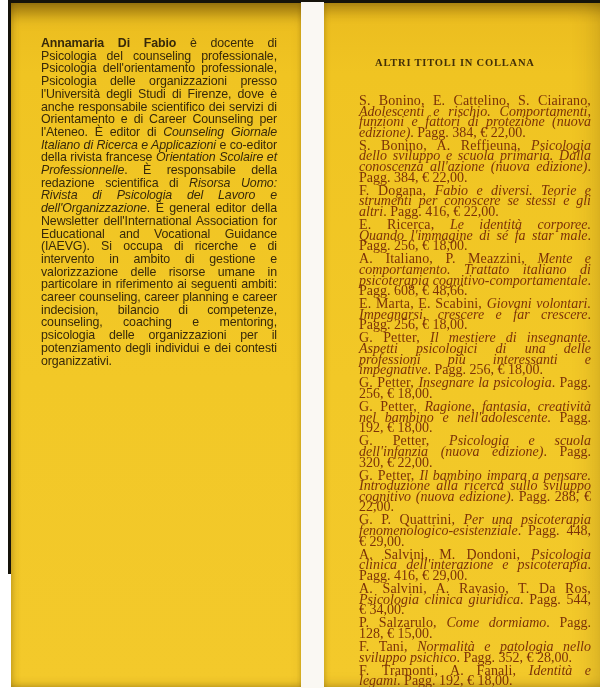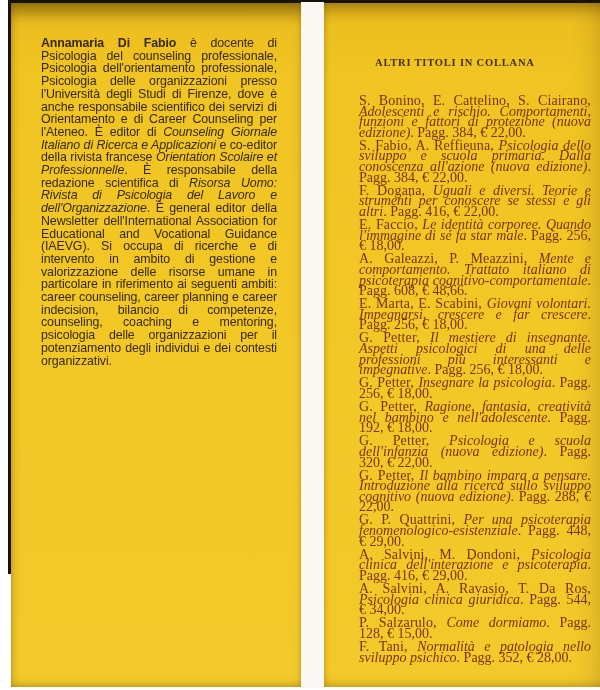--- a/index.html
+++ b/index.html
@@ -69,30 +69,31 @@
   <div class="gap"></div>
 
   <div class="panel panel-left">
     <p class="bio"><b>Annamaria Di Fabio</b><span> è docente di Psicologia del counseling professionale, Psicologia dell'orientamento professionale, Psicologia delle organizzazioni presso l'Università degli Studi di Firenze, dove è anche responsabile scientifico dei servizi di Orientamento e di Career Counseling per l'Ateneo. È editor di </span><i>Counseling Giornale Italiano di Ricerca e Applicazioni</i><span> e co-editor della rivista francese </span><i>Orientation Scolaire et Professionnelle</i><span>. È responsabile della redazione scientifica di </span><i>Risorsa Uomo: Rivista di Psicologia del Lavoro e dell'Organizzazione</i><span>. È general editor della Newsletter dell'International Association for Educational and Vocational Guidance (IAEVG). Si occupa di ricerche e di intervento in ambito di gestione e valorizzazione delle risorse umane in particolare in riferimento ai seguenti ambiti: career counseling, career planning e career indecision, bilancio di competenze, counseling, coaching e mentoring, psicologia delle organizzazioni per il potenziamento degli individui e dei contesti organizzativi.</span></p>
   </div>
 
   <div class="panel panel-right">
     <h2 class="series-header">ALTRI TITOLI IN COLLANA</h2>
     <div class="book-list">
         <p class="book"><span class="authors">S. Bonino, E. Cattelino, S. Ciairano, </span><i>Adolescenti e rischio. Comportamenti, funzioni e fattori di protezione (nuova edizione)</i><span>. Pagg. 384, € 22,00.</span></p>
-        <p class="book"><span class="authors">S. Fabio, A. Reffieuna, </span><i>Psicologia dello sviluppo e scuola primaria. Dalla conoscenza all'azione (nuova edizione)</i><span>. Pagg. 384, € 22,00.</span></p>
-        <p class="book"><span class="authors">F. Dogana, </span><i>Uguali e diversi. Teorie e strumenti per conoscere se stessi e gli altri</i><span>. Pagg. 416, € 22,00.</span></p>
-        <p class="book"><span class="authors">E. Faccio, </span><i>Le identità corporee. Quando l'immagine di sé fa star male</i><span>. Pagg. 256, € 18,00.</span></p>
-        <p class="book"><span class="authors">A. Galeazzi, P. Meazzini, </span><i>Mente e comportamento. Trattato italiano di psicoterapia cognitivo-comportamentale</i><span>. Pagg. 608, € 48,66.</span></p>
+        <p class="book"><span class="authors">S. Bonino, A. Reffieuna, </span><i>Psicologia dello sviluppo e scuola primaria. Dalla conoscenza all'azione (nuova edizione)</i><span>. Pagg. 384, € 22,00.</span></p>
+        <p class="book"><span class="authors">F. Dogana, </span><i>Fabio e diversi. Teorie e strumenti per conoscere se stessi e gli altri</i><span>. Pagg. 416, € 22,00.</span></p>
+        <p class="book"><span class="authors">E. Ricerca, </span><i>Le identità corporee. Quando l'immagine di sé fa star male</i><span>. Pagg. 256, € 18,00.</span></p>
+        <p class="book"><span class="authors">A. Italiano, P. Meazzini, </span><i>Mente e comportamento. Trattato italiano di psicoterapia cognitivo-comportamentale</i><span>. Pagg. 608, € 48,66.</span></p>
         <p class="book"><span class="authors">E. Marta, E. Scabini, </span><i>Giovani volontari. Impegnarsi, crescere e far crescere</i><span>. Pagg. 256, € 18,00.</span></p>
         <p class="book"><span class="authors">G. Petter, </span><i>Il mestiere di insegnante. Aspetti psicologici di una delle professioni più interessanti e impegnative</i><span>. Pagg. 256, € 18,00.</span></p>
         <p class="book"><span class="authors">G. Petter, </span><i>Insegnare la psicologia</i><span>. Pagg. 256, € 18,00.</span></p>
         <p class="book"><span class="authors">G. Petter, </span><i>Ragione, fantasia, creatività nel bambino e nell'adolescente</i><span>. Pagg. 192, € 18,00.</span></p>
         <p class="book"><span class="authors">G. Petter, </span><i>Psicologia e scuola dell'infanzia (nuova edizione)</i><span>. Pagg. 320, € 22,00.</span></p>
         <p class="book"><span class="authors">G. Petter, </span><i>Il bambino impara a pensare. Introduzione alla ricerca sullo sviluppo cognitivo (nuova edizione)</i><span>. Pagg. 288, € 22,00.</span></p>
         <p class="book"><span class="authors">G. P. Quattrini, </span><i>Per una psicoterapia fenomenologico-esistenziale</i><span>. Pagg. 448, € 29,00.</span></p>
         <p class="book"><span class="authors">A. Salvini, M. Dondoni, </span><i>Psicologia clinica dell'interazione e psicoterapia</i><span>. Pagg. 416, € 29,00.</span></p>
         <p class="book"><span class="authors">A. Salvini, A. Ravasio, T. Da Ros, </span><i>Psicologia clinica giuridica</i><span>. Pagg. 544, € 34,00.</span></p>
         <p class="book"><span class="authors">P. Salzarulo, </span><i>Come dormiamo</i><span>. Pagg. 128, € 15,00.</span></p>
         <p class="book"><span class="authors">F. Tani, </span><i>Normalità e patologia nello sviluppo psichico</i><span>. Pagg. 352, € 28,00.</span></p>
+        <p class="book"><span class="authors">F. Tramonti, A. Fanali, </span><i>Identità e legami</i><span>. Pagg. 192, € 18,00.</span></p>
       </div>
   </div>
 </div>
 
 </body></html>

